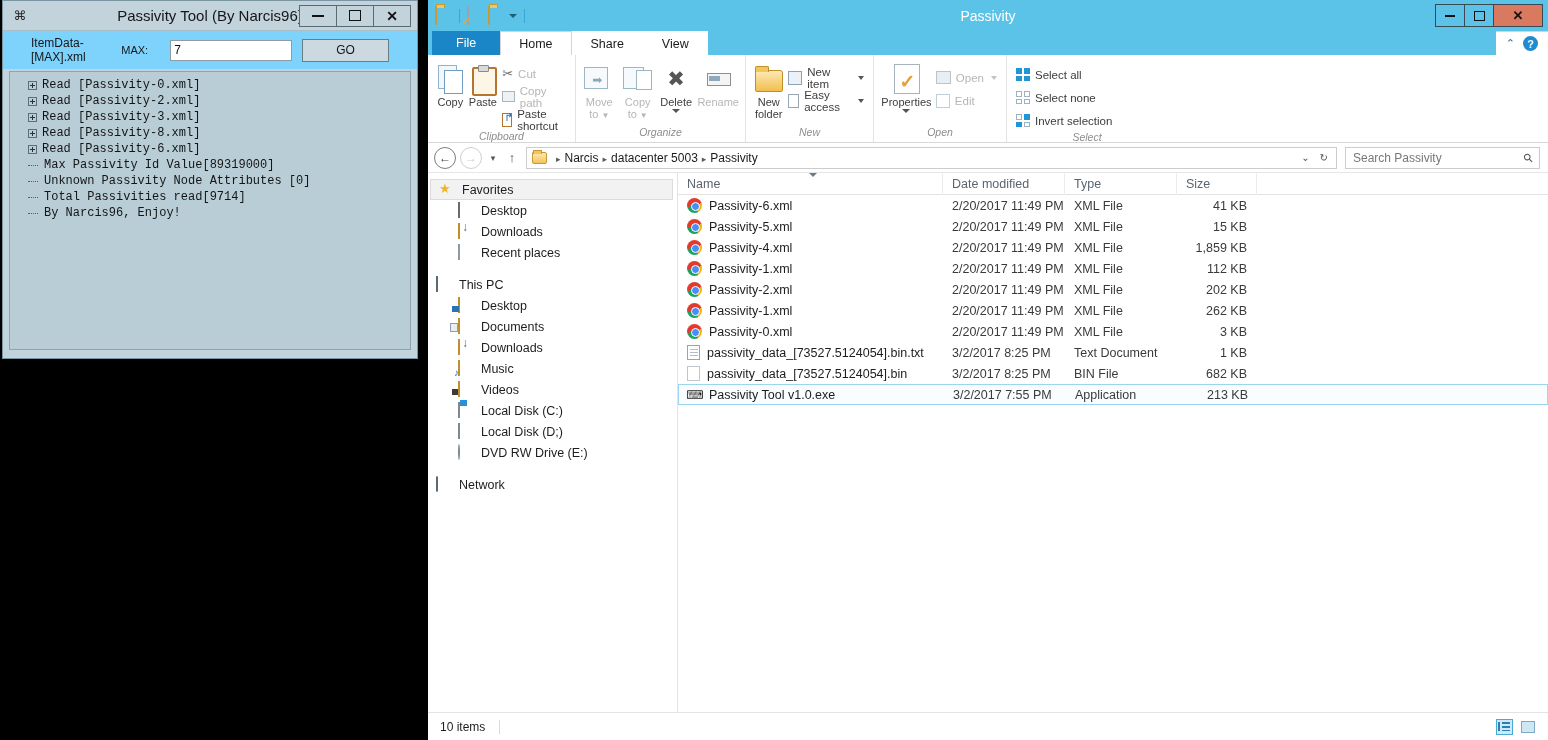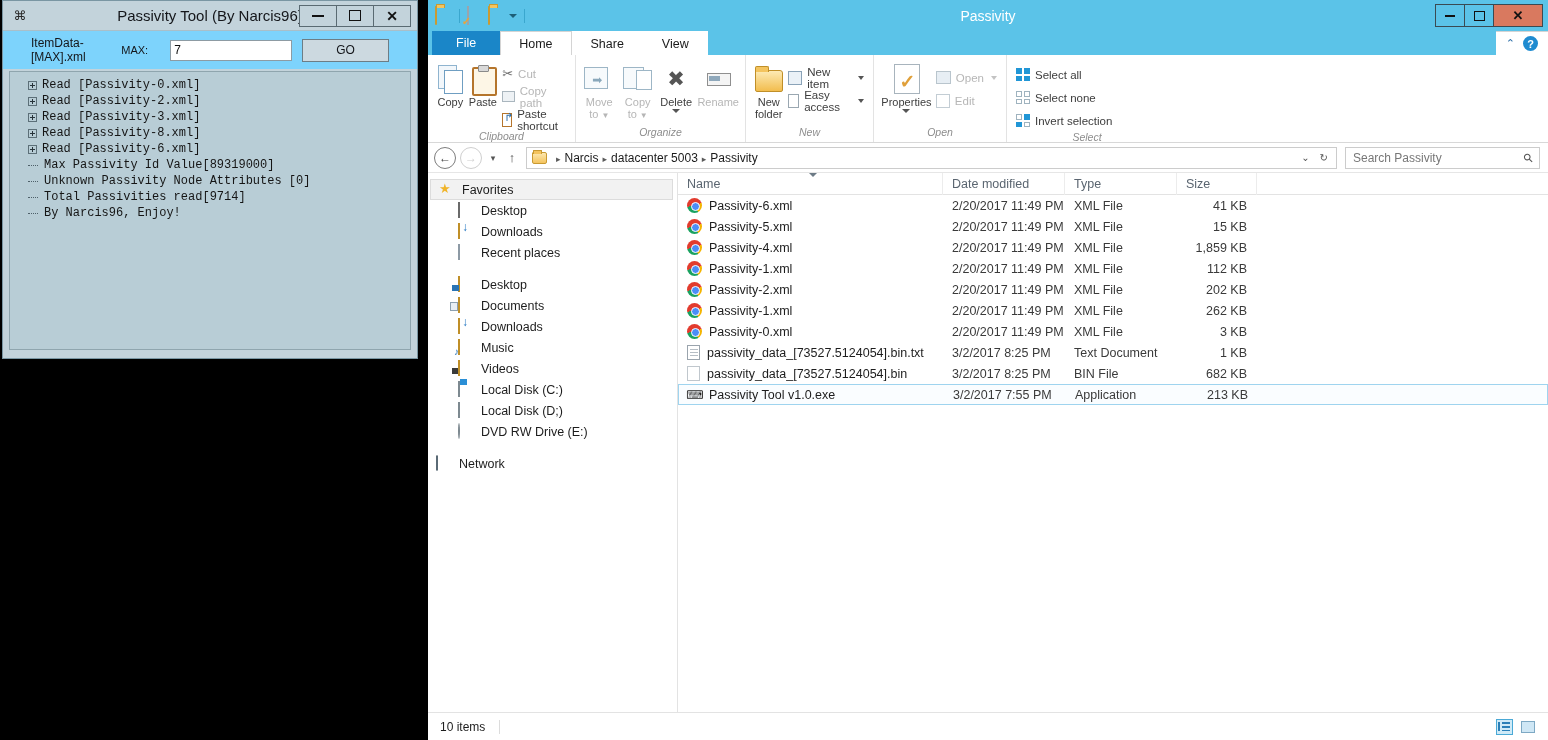--- a/index.html
+++ b/index.html
@@ -582,20 +582,24 @@
           </div>
           <div class="nav-item child">
             <span class="nicon"><span class="i-downloads"></span></span>
             <span>Downloads</span>
           </div>
           <div class="nav-item child">
             <span class="nicon"><span class="i-recent"></span></span>
             <span>Recent places</span>
           </div>
           <div class="nav-spacer"></div>
+          <div class="nav-item root">
+            <span class="nicon"><span class="i-thispc"></span></span>
+            <span>This PC</span>
+          </div>
           <div class="nav-item child">
             <span class="nicon"><span class="i-folder blue"></span></span>
             <span>Desktop</span>
           </div>
           <div class="nav-item child">
             <span class="nicon"><span class="i-folder doc"></span></span>
             <span>Documents</span>
           </div>
           <div class="nav-item child">
             <span class="nicon"><span class="i-downloads"></span></span>

